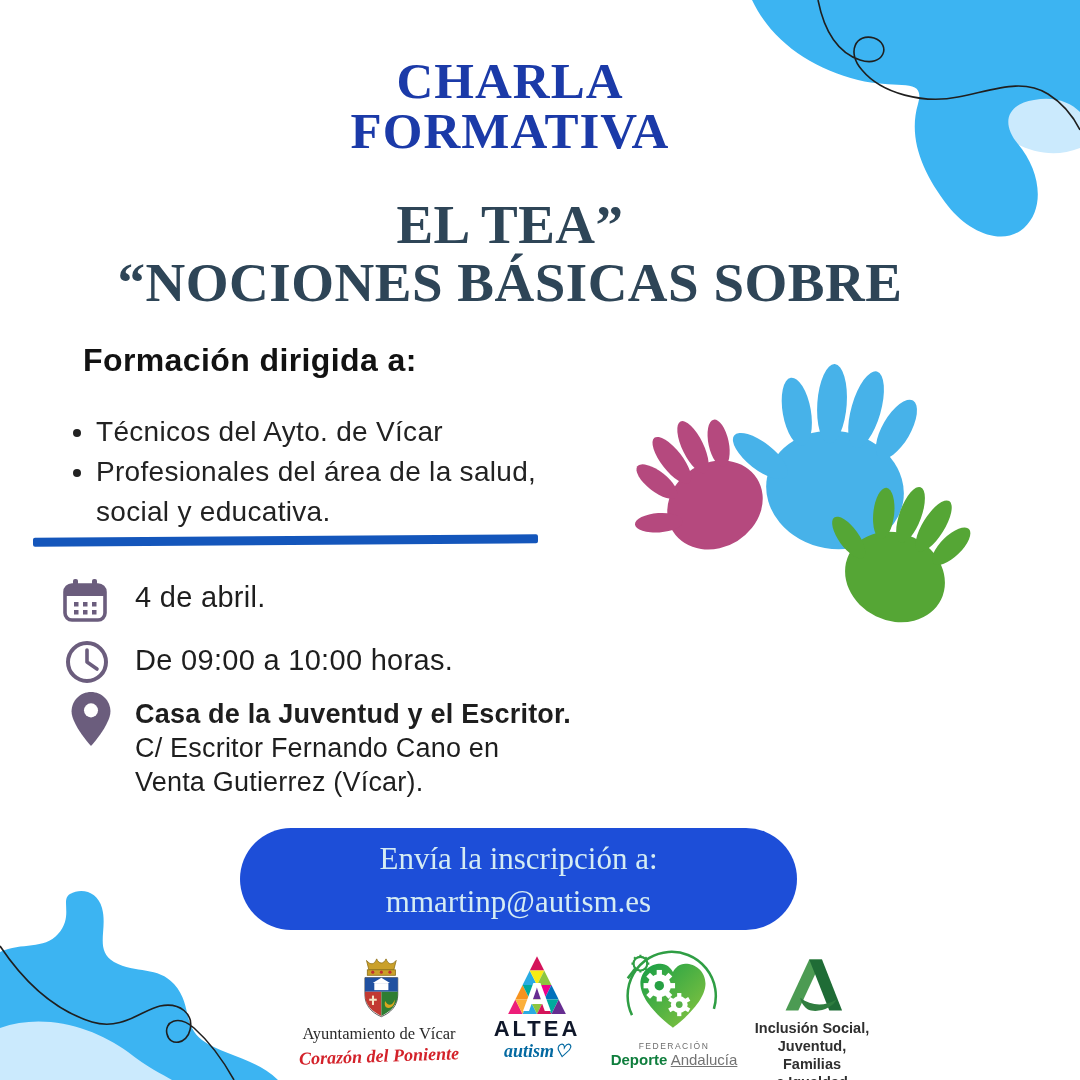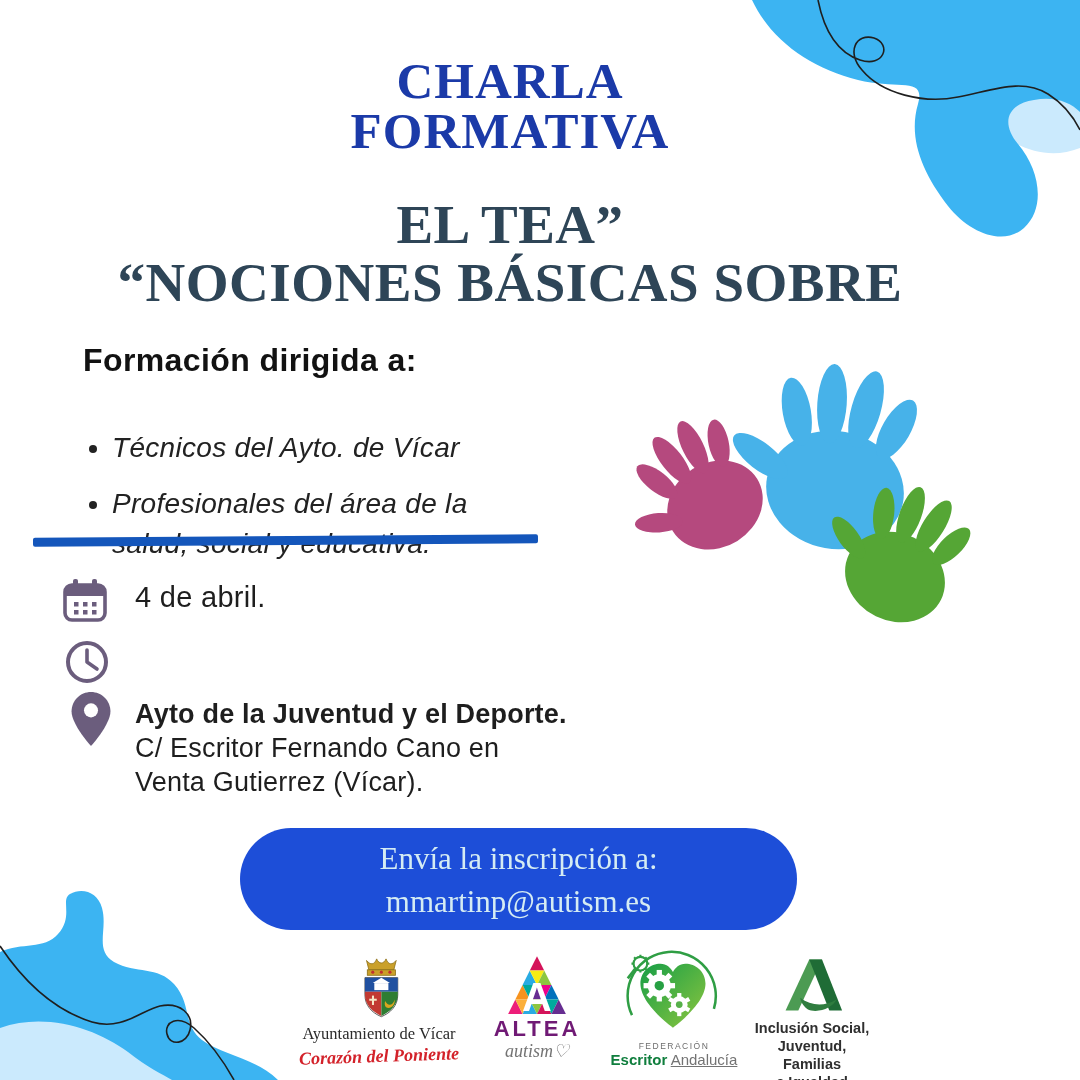--- a/index.html
+++ b/index.html
@@ -24,21 +24,21 @@
 
   
   .aud-heading{
     position:absolute;left:50px;top:342px;font-size:32px;font-weight:700;
     color:#121212;letter-spacing:0.4px;margin-left:33px;
   }
   .aud-list{
     position:absolute;left:72px;top:412px;width:470px;margin:0;
     padding-left:24px;font-size:28px;line-height:40px;color:#222;letter-spacing:0.3px;
   }
-  .aud-list li{margin:16px;font-style:italic;}
+  .aud-list li{margin:0;}
 
   .divider{
     position:absolute;left:33px;top:536px;width:505px;height:9px;
     background:#1456bb;transform:rotate(-0.4deg);border-radius:2px;
   }
 
   
   .icon-box{position:absolute;}
   .detail-date{position:absolute;left:135px;top:581px;font-size:29px;letter-spacing:0.3px;}
   .detail-time{position:absolute;left:135px;top:644px;font-size:29px;letter-spacing:0.3px;}
@@ -54,23 +54,23 @@
     border:none;cursor:pointer;
   }
 
   
   .logo{position:absolute;text-align:center;}
   .logo-vicar{left:293px;top:953px;width:172px;}
   .logo-vicar .l-name{font-family:"Liberation Serif",serif;font-size:16.5px;color:#2b2b2b;margin-top:3px;}
   .logo-vicar .l-tag{font-family:"Liberation Serif",serif;font-style:italic;font-weight:700;
      font-size:18px;color:#d3222a;margin-top:2px;transform:rotate(-2deg);}
   .logo-altea{left:472px;top:956px;width:130px;}
-  .logo-altea .l-name{font-size:22px;font-weight:700;color:#701a75;letter-spacing:3px;margin-top:2px;}
-  .logo-altea .l-tag{font-family:"Liberation Serif",serif;font-style:italic;font-weight:400;
-     font-size:18px;color:#737373;margin-top:-2px;}
+  .logo-altea .l-name{font-size:22px;font-weight:700;color:#0f172a;letter-spacing:3px;margin-top:2px;}
+  .logo-altea .l-tag{font-family:"Liberation Serif",serif;font-style:italic;font-weight:700;
+     font-size:18px;color:#0369a1;margin-top:-2px;}
   .logo-fed{left:606px;top:950px;width:136px;}
   .logo-fed .l-top{font-size:8.5px;color:#6d6d6d;letter-spacing:1.5px;margin-top:7px;}
   .logo-fed .l-name{font-size:15px;}
   .logo-fed .l-name .b{font-weight:700;color:#0f7e3d;}
   .logo-fed .l-name .g{color:#737373;text-decoration:underline;}
   .logo-junta{left:748px;top:955px;width:128px;}
   .logo-junta .l-lines{font-size:14.5px;font-weight:700;color:#2f2f2f;line-height:18px;margin-top:4px;}
   .logo svg{margin:0 auto;}
 </style>
 </head>
@@ -145,27 +145,28 @@
         <rect x="21" y="33" width="4.5" height="4.5"></rect>
         <rect x="30" y="33" width="4.5" height="4.5"></rect>
     </g>
   </svg>
   <div class="detail-date">4 de abril.</div>
 
   <svg class="icon-box" style="left:64px;top:639px;" width="46" height="46" viewBox="0 0 46 46">
     <circle cx="23" cy="23" r="19" fill="none" stroke="#6b5d7d" stroke-width="4"></circle>
     <path d="M23,23 L23,11 M23,23 L33,30" fill="none" stroke="#6b5d7d" stroke-width="3.6" stroke-linecap="round"></path>
   </svg>
+  <div class="detail-time">De 09:00 a 10:00 horas.</div>
 
   <svg class="icon-box" style="left:71px;top:692px;" width="40" height="54" viewBox="0 0 36 50">
     <path d="M18,0 C8,0 0,8 0,18 C0,30 18,50 18,50 C18,50 36,30 36,18 C36,8 28,0 18,0 Z" fill="#6b5d7d"></path>
     <circle cx="18" cy="17" r="6.5" fill="#ffffff"></circle>
   </svg>
   <div class="venue">
-    <div class="v-name">Ayto de la Juventud y el Deporte.</div>
+    <div class="v-name">Casa de la Juventud y el Escritor.</div>
     <div>C/ Escritor Fernando Cano en</div>
     <div>Venta Gutierrez (Vícar).</div>
   </div>
 
   <div class="cta">
     <div>Envía la inscripción a:</div>
     <div>mmartinp@autism.es</div>
   </div>
 
   <div class="logo logo-vicar">
@@ -247,21 +248,21 @@
       </g>
       <circle cx="34" cy="34" r="4.5" fill="#27a043"></circle>
       <circle cx="53" cy="52" r="3.2" fill="#56b04a"></circle>
       <g stroke="#2f9e44" fill="none" stroke-width="2">
         <circle cx="16" cy="13" r="6.5"></circle>
         <path d="M16,4.5 V7 M16,19 V21.5 M7.5,13 H10 M22,13 H24.5 M10,7 L11.8,8.8 M20.2,17.2 L22,19 M22,7 L20.2,8.8 M10,19 L11.8,17.2"></path>
         <path d="M11,18 L4,27" stroke-width="2.6"></path>
       </g>
     </svg>
     <div class="l-top">FEDERACIÓN</div>
-    <div class="l-name"><span class="b">Escritor</span> <span class="g">Andalucía</span></div>
+    <div class="l-name"><span class="b">Deporte</span> <span class="g">Andalucía</span></div>
   </div>
 
   <div class="logo logo-junta">
     <svg width="62" height="60" viewBox="0 0 68 60">
       <path d="M31,2 L45,2 L19,58 L5,58 Z" fill="#4c9b53"></path>
       <path d="M31,2 L45,2 L67,58 L53,58 Z" fill="#1f6c36"></path>
       <path d="M21,44 C33,53 47,54 61,46 C57,54 45,60 33,58 C27,57 22,50 21,44 Z" fill="#2f7d3f"></path>
     </svg>
     <div class="l-lines">
       <div>Inclusión Social,</div>

